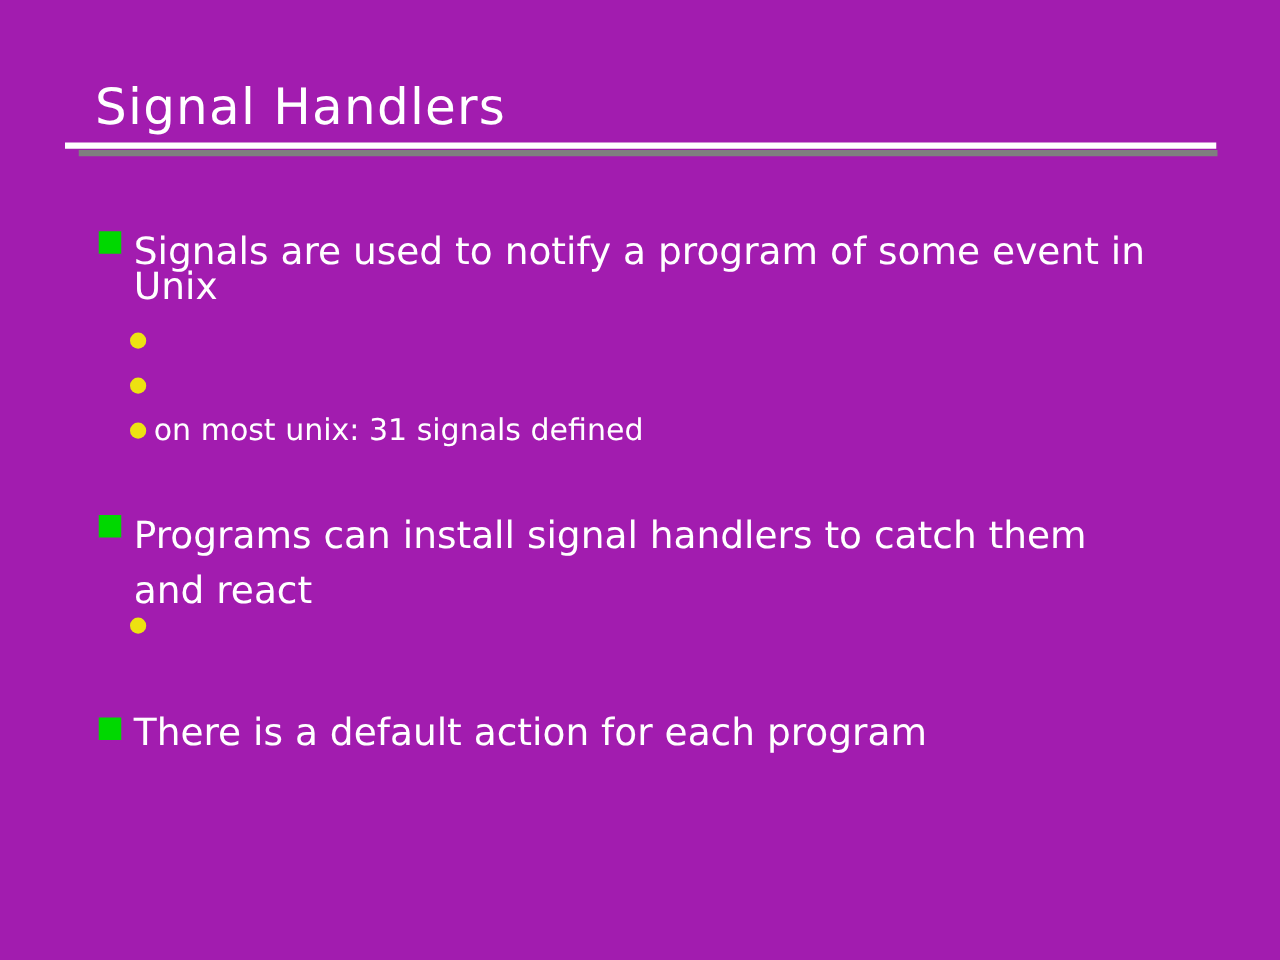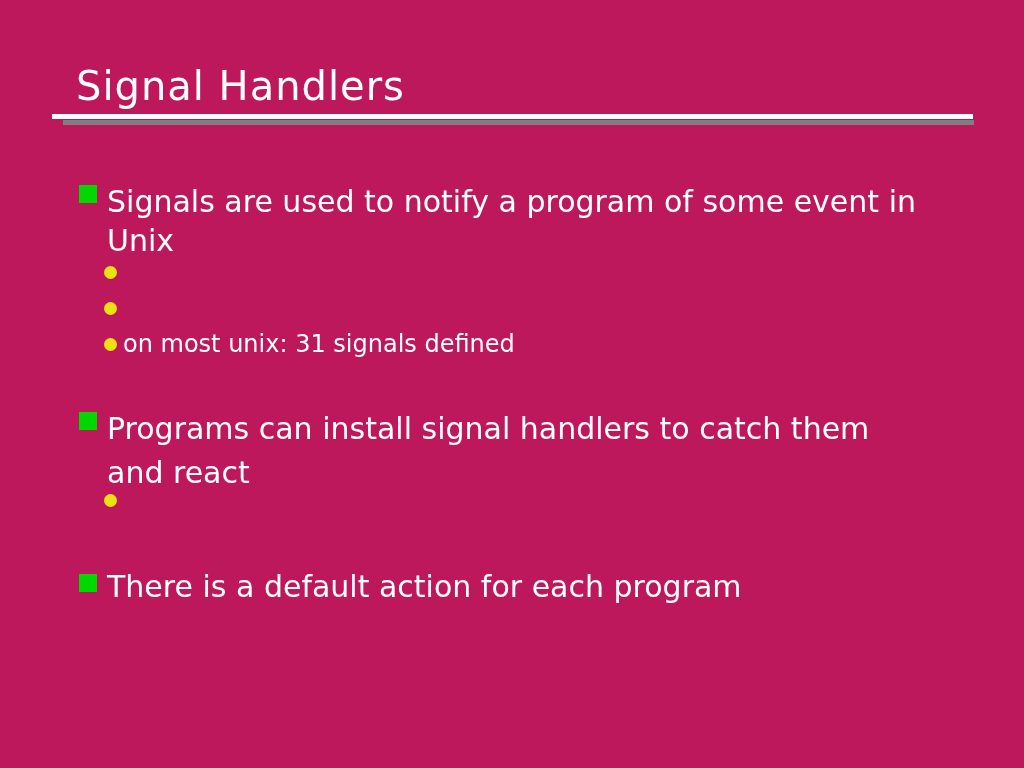--- a/index.html
+++ b/index.html
@@ -4,21 +4,21 @@
 <style>
   html, body {
     margin: 0;
     padding: 0;
     background: #3C6CA5;
   }
   .slide {
     position: relative;
     width: 1024px;
     height: 768px;
-    background: #be185d;
+    background: #a21caf;
     overflow: hidden;
     font-family: "DejaVu Sans", sans-serif;
     color: #FFFFFF;
   }
   .title {
     position: absolute;
     left: 76px;
     top: 63px;
     font-size: 40px;
     font-weight: normal;
@@ -75,21 +75,21 @@
 <body>
 
 <div class="slide">
 
   <div class="title">Signal Handlers</div>
   <div class="rule-shadow"></div>
   <div class="rule-white"></div>
 
   <span class="sq" style="top:185px"></span>
   <div class="line l1" style="top:174px">Signals are used to notify a program of some event in</div>
-  <div class="line l1" style="top:213px">Unix</div>
+  <div class="line l1" style="top:202px">Unix</div>
 
   <span class="dot" style="top:266px"></span>
   <span class="dot" style="top:302px"></span>
   <span class="dot" style="top:338px"></span>
   <div class="line l2" style="top:331px">on most unix: 31 signals defined</div>
 
   <span class="sq" style="top:412px"></span>
   <div class="line l1" style="top:445px">and react</div>
   <div class="line l1" style="top:401px">Programs can install signal handlers to catch them</div>
 

